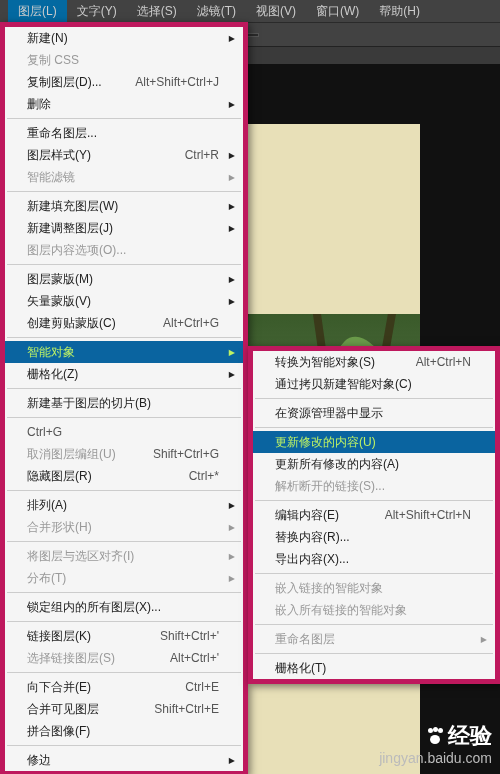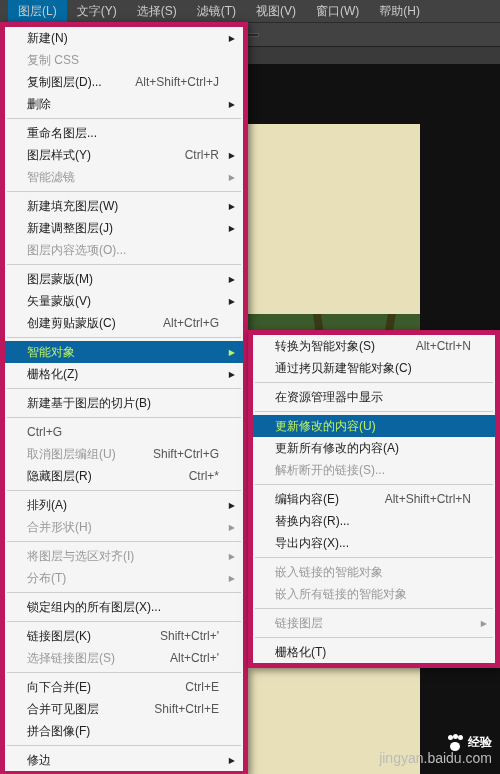--- a/index.html
+++ b/index.html
@@ -14,35 +14,35 @@
 .toolbar .fld{background:#2b2b2b;border:1px solid #555;padding:1px 8px;min-width:50px;margin-right:4px}
 .ruler{height:18px;background:#3a3a3a;color:#888;font-size:9px;border-top:1px solid #222}
 .canvas{position:absolute;top:64px;left:0;right:0;bottom:0;background:#111;display:flex;justify-content:center;overflow:hidden}
 .img{width:340px;height:680px;background:#e8e0b8;margin-top:60px;position:relative}
 .jungle{position:absolute;top:190px;left:0;right:0;height:180px;background:linear-gradient(180deg,#3a5a2a 0%,#4a6a3a 40%,#2a4a1a 100%);overflow:hidden}
 .vine{position:absolute;width:8px;background:#3a3a1a;border-radius:4px}
 .leaf{position:absolute;width:40px;height:30px;background:#4a7a2a;border-radius:50% 10% 50% 10%}
 .greenbar{position:absolute;top:430px;left:0;right:0;height:26px;background:#3a9a3a}
 .menu{position:absolute;background:#f5f5f5;border:5px solid #be185d;box-shadow:2px 2px 8px rgba(0,0,0,0.5)}
 .menu1{top:22px;left:0;width:248px}
-.menu2{top:330px;left:248px;width:252px}
+.menu2{top:346px;left:248px;width:252px}
 .row{height:22px;display:flex;align-items:center;padding:0 24px 0 22px;color:#222;position:relative;cursor:default}
 .row.dis{color:#999}
 .row.hi{background:#0a64a0;color:#bef264}
 .row .lab{flex:1;white-space:nowrap}
 .row .sc{color:#555}
 .row.sub::after{content:"▶";position:absolute;right:8px;font-size:8px}
 .sep{height:1px;background:#ccc;margin:3px 2px}
 .watermark{position:absolute;right:8px;bottom:8px;color:#fff;text-align:right}
 .watermark .l1{display:flex;align-items:center;gap:4px;justify-content:flex-end}
 .paw{width:18px;height:16px;position:relative}
 .paw::before,.paw::after{content:"";position:absolute;background:#fff;border-radius:50%}
 .paw::before{width:10px;height:9px;bottom:0;left:4px}
 .paw::after{width:5px;height:5px;top:0;left:2px;box-shadow:5px -1px 0 #fff,10px 0 0 #fff}
-.watermark .t1{font-size:12px;font-weight:bold}
+.watermark .t1{font-size:22px;font-weight:bold}
 .watermark .t2{font-size:14px;color:#bbb;margin-top:-1px}
 </style>
 </head>
 <body>
 
 <div class="menubar">
     <div class="m active">图层(L)</div>
     <div class="m">文字(Y)</div>
     <div class="m">选择(S)</div>
     <div class="m">滤镜(T)</div>
@@ -227,21 +227,21 @@
     </div>
     <div class="sep"></div>
     <div class="row dis">
       <span class="lab">嵌入链接的智能对象</span>
     </div>
     <div class="row dis">
       <span class="lab">嵌入所有链接的智能对象</span>
     </div>
     <div class="sep"></div>
     <div class="row dis sub">
-      <span class="lab">链接图层</span>
+      <span class="lab">重命名图层</span>
     </div>
     <div class="sep"></div>
     <div class="row">
       <span class="lab">栅格化(T)</span>
     </div>
   </div>
 
 <div class="watermark">
   <div class="l1">
       <div class="paw"></div>

